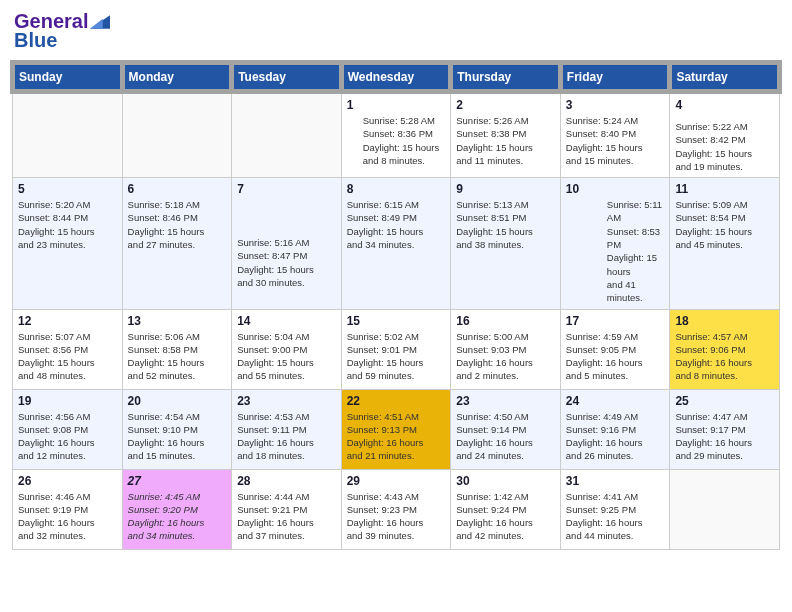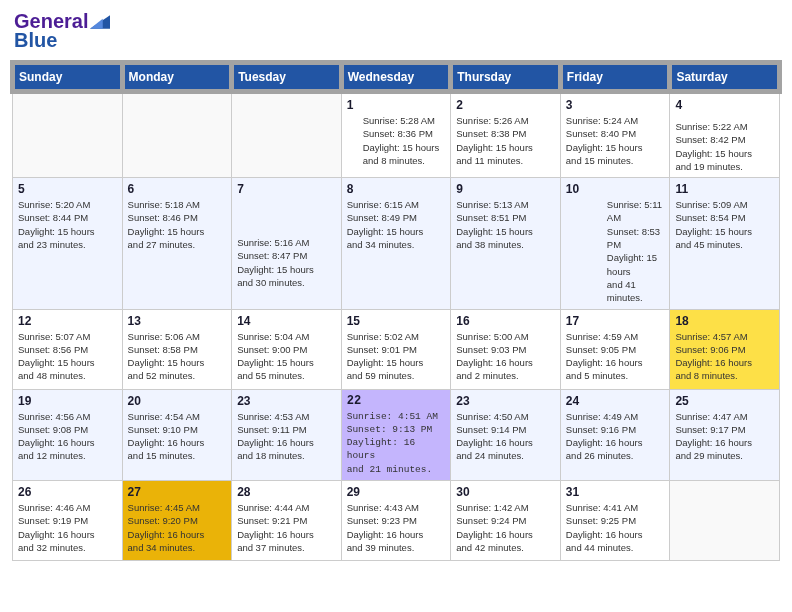--- a/index.html
+++ b/index.html
@@ -262,21 +262,21 @@
 Daylight: 16 hours
 and 15 minutes.</div>
         </td>
         <td style="background: rgb(240, 244, 255);">
           <div class="day-num">23</div>
           <div class="day-info" style="white-space: pre-line;">Sunrise: 4:53 AM
 Sunset: 9:11 PM
 Daylight: 16 hours
 and 18 minutes.</div>
         </td>
-        <td style="background: #c4b5fd; font-family: Liberation Mono, monospace;">
+        <td style="background: #eab308;">
           <div class="day-num">22</div>
           <div class="day-info" style="white-space: pre-line;">Sunrise: 4:51 AM
 Sunset: 9:13 PM
 Daylight: 16 hours
 and 21 minutes.</div>
         </td>
         <td style="background: rgb(240, 244, 255);">
           <div class="day-num">23</div>
           <div class="day-info" style="white-space: pre-line;">Sunrise: 4:50 AM
 Sunset: 9:14 PM
@@ -299,21 +299,21 @@
         </td>
       </tr>
       <tr style="background: rgb(255, 255, 255);">
         <td style="background: rgb(255, 255, 255);">
           <div class="day-num">26</div>
           <div class="day-info" style="white-space: pre-line;">Sunrise: 4:46 AM
 Sunset: 9:19 PM
 Daylight: 16 hours
 and 32 minutes.</div>
         </td>
-        <td style="background: #eab308;">
+        <td style="background: #f0abfc; font-style: italic;">
           <div class="day-num">27</div>
           <div class="day-info" style="white-space: pre-line;">Sunrise: 4:45 AM
 Sunset: 9:20 PM
 Daylight: 16 hours
 and 34 minutes.</div>
         </td>
         <td style="background: rgb(255, 255, 255);">
           <div class="day-num">28</div>
           <div class="day-info" style="white-space: pre-line;">Sunrise: 4:44 AM
 Sunset: 9:21 PM

